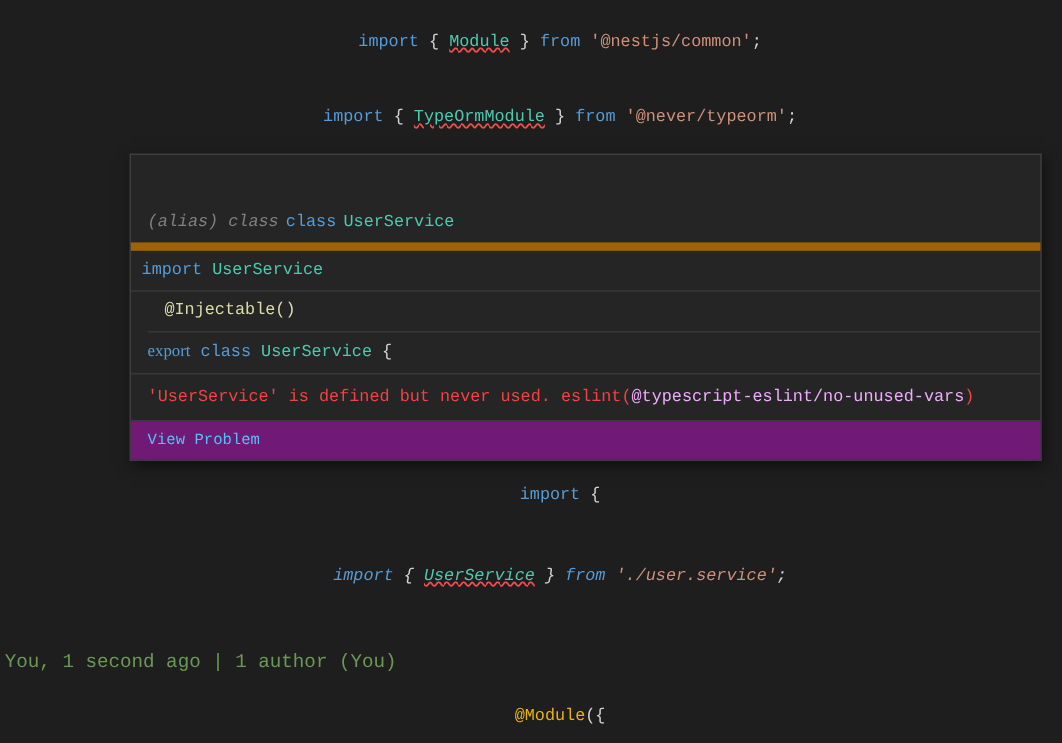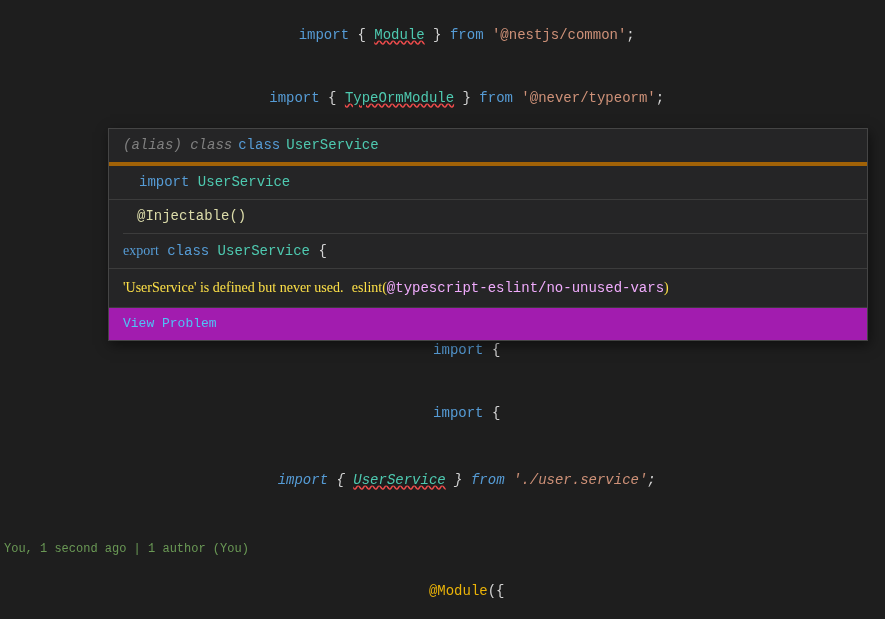--- a/index.html
+++ b/index.html
@@ -66,33 +66,34 @@
       left: 108px;
       width: 760px;
       background: #252526;
       border: 1px solid #454545;
       z-index: 10;
       box-shadow: 2px 4px 12px rgba(0,0,0,0.5);
     }
 
     .tooltip-alias-row {
       padding: 6px 14px;
-      border-bottom: 4px solid #a16207;
+      border-bottom: 7px solid #a16207;
       display: flex;
       align-items: center;
       gap: 6px;
+      margin-top: 40px;
     }
 
     .tooltip-alias-text {
       color: #808080;
       font-style: italic;
     }
 
     .tooltip-import-row {
-      padding: 6px 30px;
+      padding: 6px 9px;
       border-bottom: 1px solid #3c3c3c;
     }
 
     .tooltip-import-kw { color: #569cd6; }
     .tooltip-import-cls { color: #4ec9b0; }
 
     .tooltip-decorator-row {
       padding: 6px 14px;
       border-bottom: 1px solid #3c3c3c;
       margin-left: 14px;
@@ -103,42 +104,42 @@
       border-bottom: 1px solid #3c3c3c;
     }
 
     .tooltip-warning-row {
       padding: 8px 14px;
       border-bottom: 1px solid #3c3c3c;
       color: #d4d4d4;
       line-height: 1.6;
     }
 
-    .tooltip-warning-row .warn-msg { color: #fde047; font-family: Liberation Serif, serif; }
+    .tooltip-warning-row .warn-msg { color: #ef4444; }
     .tooltip-warning-row .warn-link { color: #f0abfc; margin-top: 20px; }
 
     .tooltip-actions-row {
       padding: 6px 14px;
       display: flex;
       gap: 20px;
       align-items: center;
-      background: #a21caf;
+      background: #701a75;
     }
 
     .action-link {
       color: #4fc3f7;
       cursor: pointer;
       text-decoration: none;
       font-size: 13px;
     }
 
     
     .blame-line {
       color: #6a9955;
-      font-size: 12px;
+      font-size: 16px;
       padding: 2px 16px 2px 4px;
       margin-top: 4px;
     }
   </style>
 </head>
 <body>
 
 <div class="code-editor">
 
   <div class="code-line">

